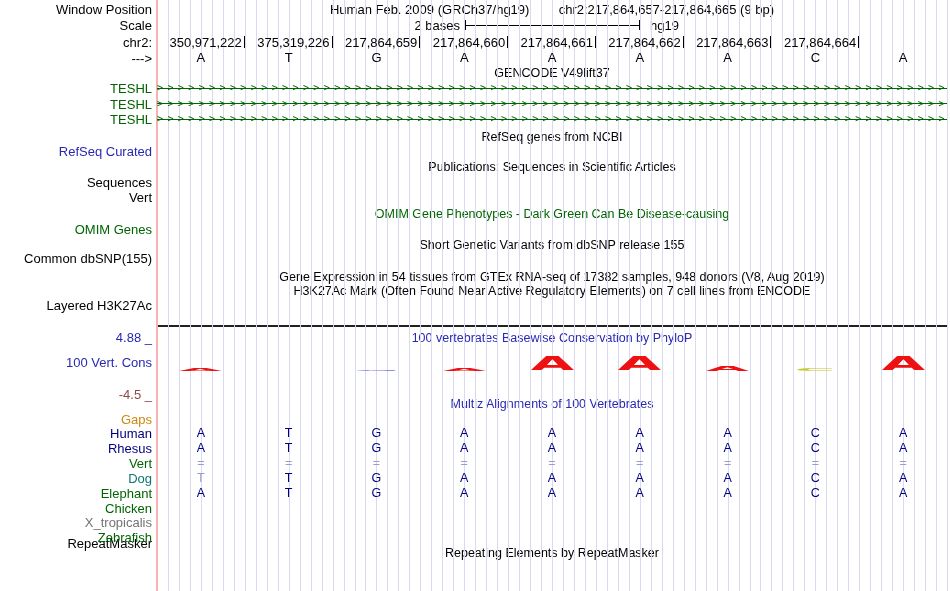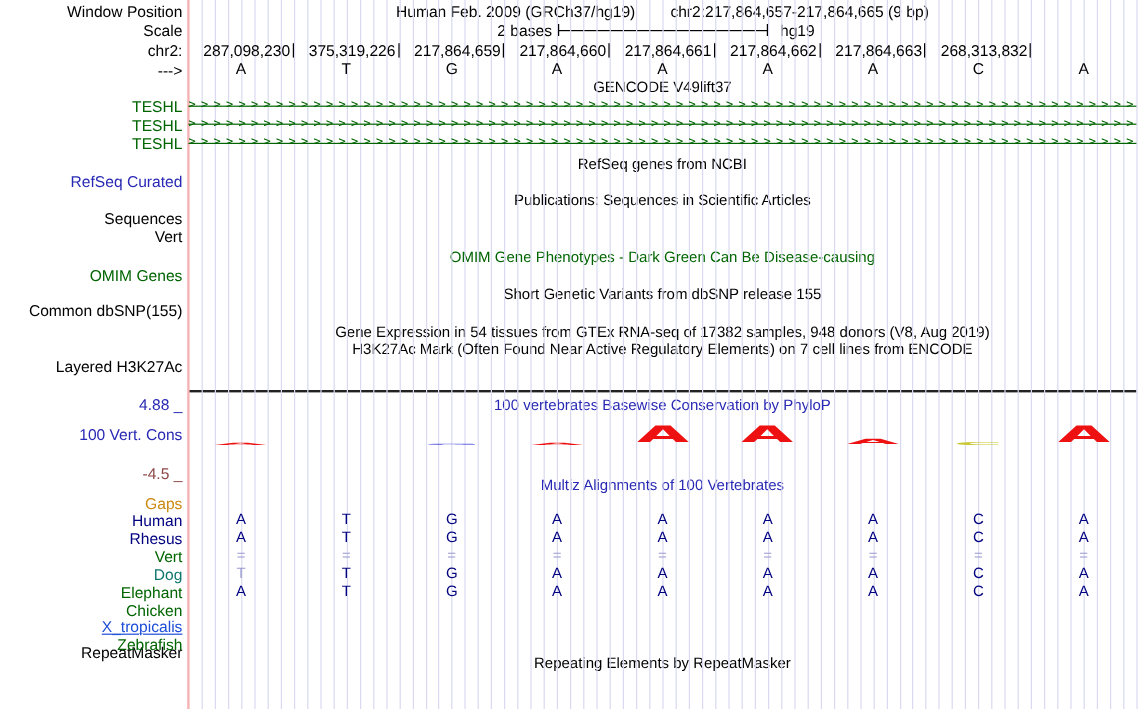--- a/index.html
+++ b/index.html
@@ -145,35 +145,35 @@
     <div class="grid" style="left: 848.25px;"></div>
     <div class="grid" style="left: 859.222px;"></div>
     <div class="grid" style="left: 870.194px;"></div>
     <div class="grid" style="left: 881.167px;"></div>
     <div class="grid" style="left: 892.139px;"></div>
     <div class="grid" style="left: 903.111px;"></div>
     <div class="grid" style="left: 914.083px;"></div>
     <div class="grid" style="left: 925.056px;"></div>
     <div class="grid" style="left: 936.028px;"></div>
     <div class="grid" style="left: 947px;"></div>
-    <div class="coord" style="left: 161.778px; top: 35px;">287,098,230</div>
+    <div class="coord" style="left: 161.778px; top: 35px;">350,971,222</div>
     <div class="tick" style="left: 243.778px; top: 36px;"></div>
     <div class="coord" style="left: 249.556px; top: 35px;">375,319,226</div>
     <div class="tick" style="left: 331.556px; top: 36px;"></div>
     <div class="coord" style="left: 337.333px; top: 35px;">217,864,659</div>
     <div class="tick" style="left: 419.333px; top: 36px;"></div>
     <div class="coord" style="left: 425.111px; top: 35px;">217,864,660</div>
     <div class="tick" style="left: 507.111px; top: 36px;"></div>
     <div class="coord" style="left: 512.889px; top: 35px;">217,864,661</div>
     <div class="tick" style="left: 594.889px; top: 36px;"></div>
     <div class="coord" style="left: 600.667px; top: 35px;">217,864,662</div>
     <div class="tick" style="left: 682.667px; top: 36px;"></div>
     <div class="coord" style="left: 688.444px; top: 35px;">217,864,663</div>
     <div class="tick" style="left: 770.444px; top: 36px;"></div>
-    <div class="coord" style="left: 776.222px; top: 35px;">268,313,832</div>
+    <div class="coord" style="left: 776.222px; top: 35px;">217,864,664</div>
     <div class="tick" style="left: 858.222px; top: 36px;"></div>
     <div class="base" style="left: 190.889px; top: 50px;">A</div>
     <div class="base" style="left: 278.667px; top: 50px;">T</div>
     <div class="base" style="left: 366.444px; top: 50px;">G</div>
     <div class="base" style="left: 454.222px; top: 50px;">A</div>
     <div class="base" style="left: 542px; top: 50px;">A</div>
     <div class="base" style="left: 629.778px; top: 50px;">A</div>
     <div class="base" style="left: 717.556px; top: 50px;">A</div>
     <div class="base" style="left: 805.333px; top: 50px;">C</div>
     <div class="base" style="left: 893.111px; top: 50px;">A</div>
@@ -252,15 +252,15 @@
     <div class="cell" style="left: 191.889px; top: 485.75px;">A</div>
     <div class="cell" style="left: 279.667px; top: 485.75px;">T</div>
     <div class="cell" style="left: 367.444px; top: 485.75px;">G</div>
     <div class="cell" style="left: 455.222px; top: 485.75px;">A</div>
     <div class="cell" style="left: 543px; top: 485.75px;">A</div>
     <div class="cell" style="left: 630.778px; top: 485.75px;">A</div>
     <div class="cell" style="left: 718.556px; top: 485.75px;">A</div>
     <div class="cell" style="left: 806.333px; top: 485.75px;">C</div>
     <div class="cell" style="left: 894.111px; top: 485.75px;">A</div>
     <div class="lbl" style="top: 500.6px; color: rgb(0, 100, 0);">Chicken</div>
-    <div class="lbl" style="top: 515.45px; color: #1d4ed8; text-decoration: underline;">X_tropicalis</div>
+    <div class="lbl" style="top: 515.45px; color: #737373;">X_tropicalis</div>
     <div class="lbl" style="top: 530.3px; color: rgb(0, 100, 0);">Zebrafish</div>
   </div>
 
 </body></html>

